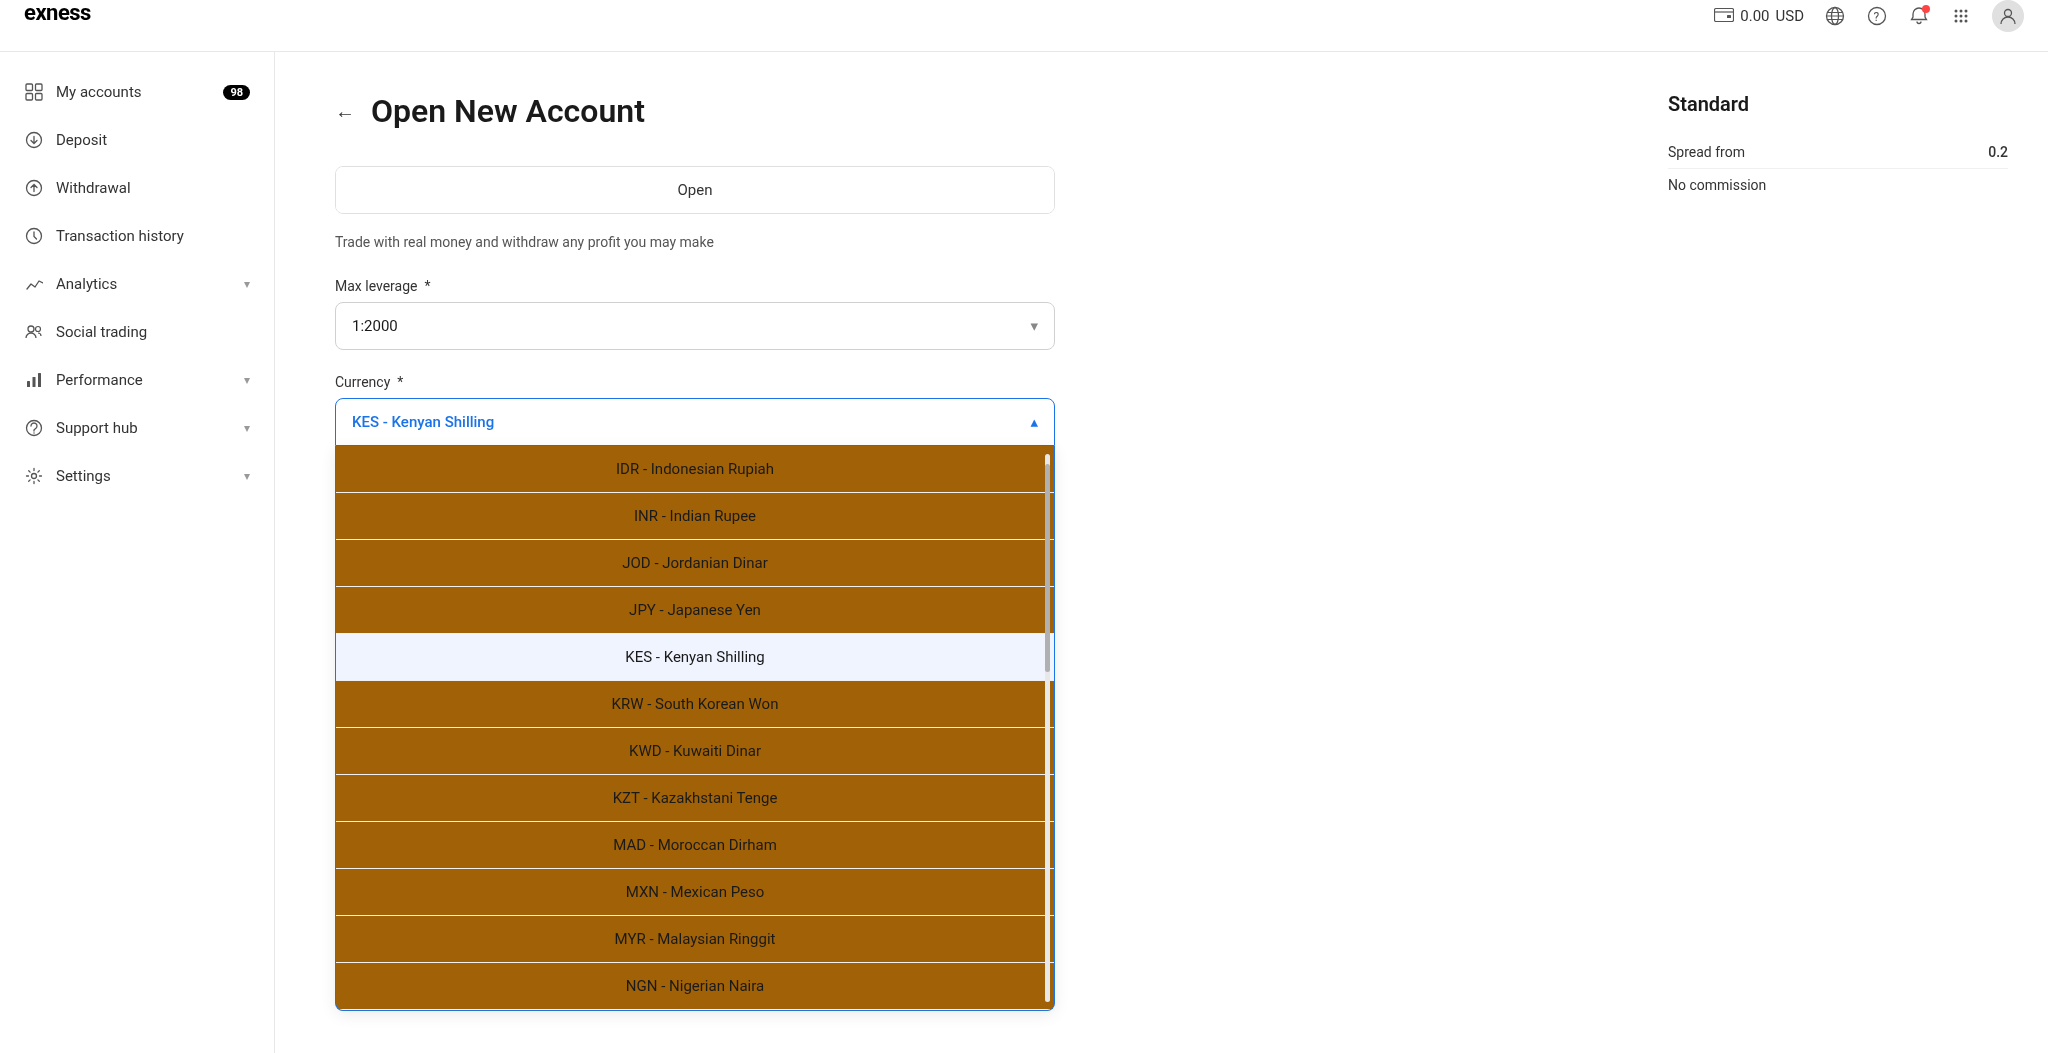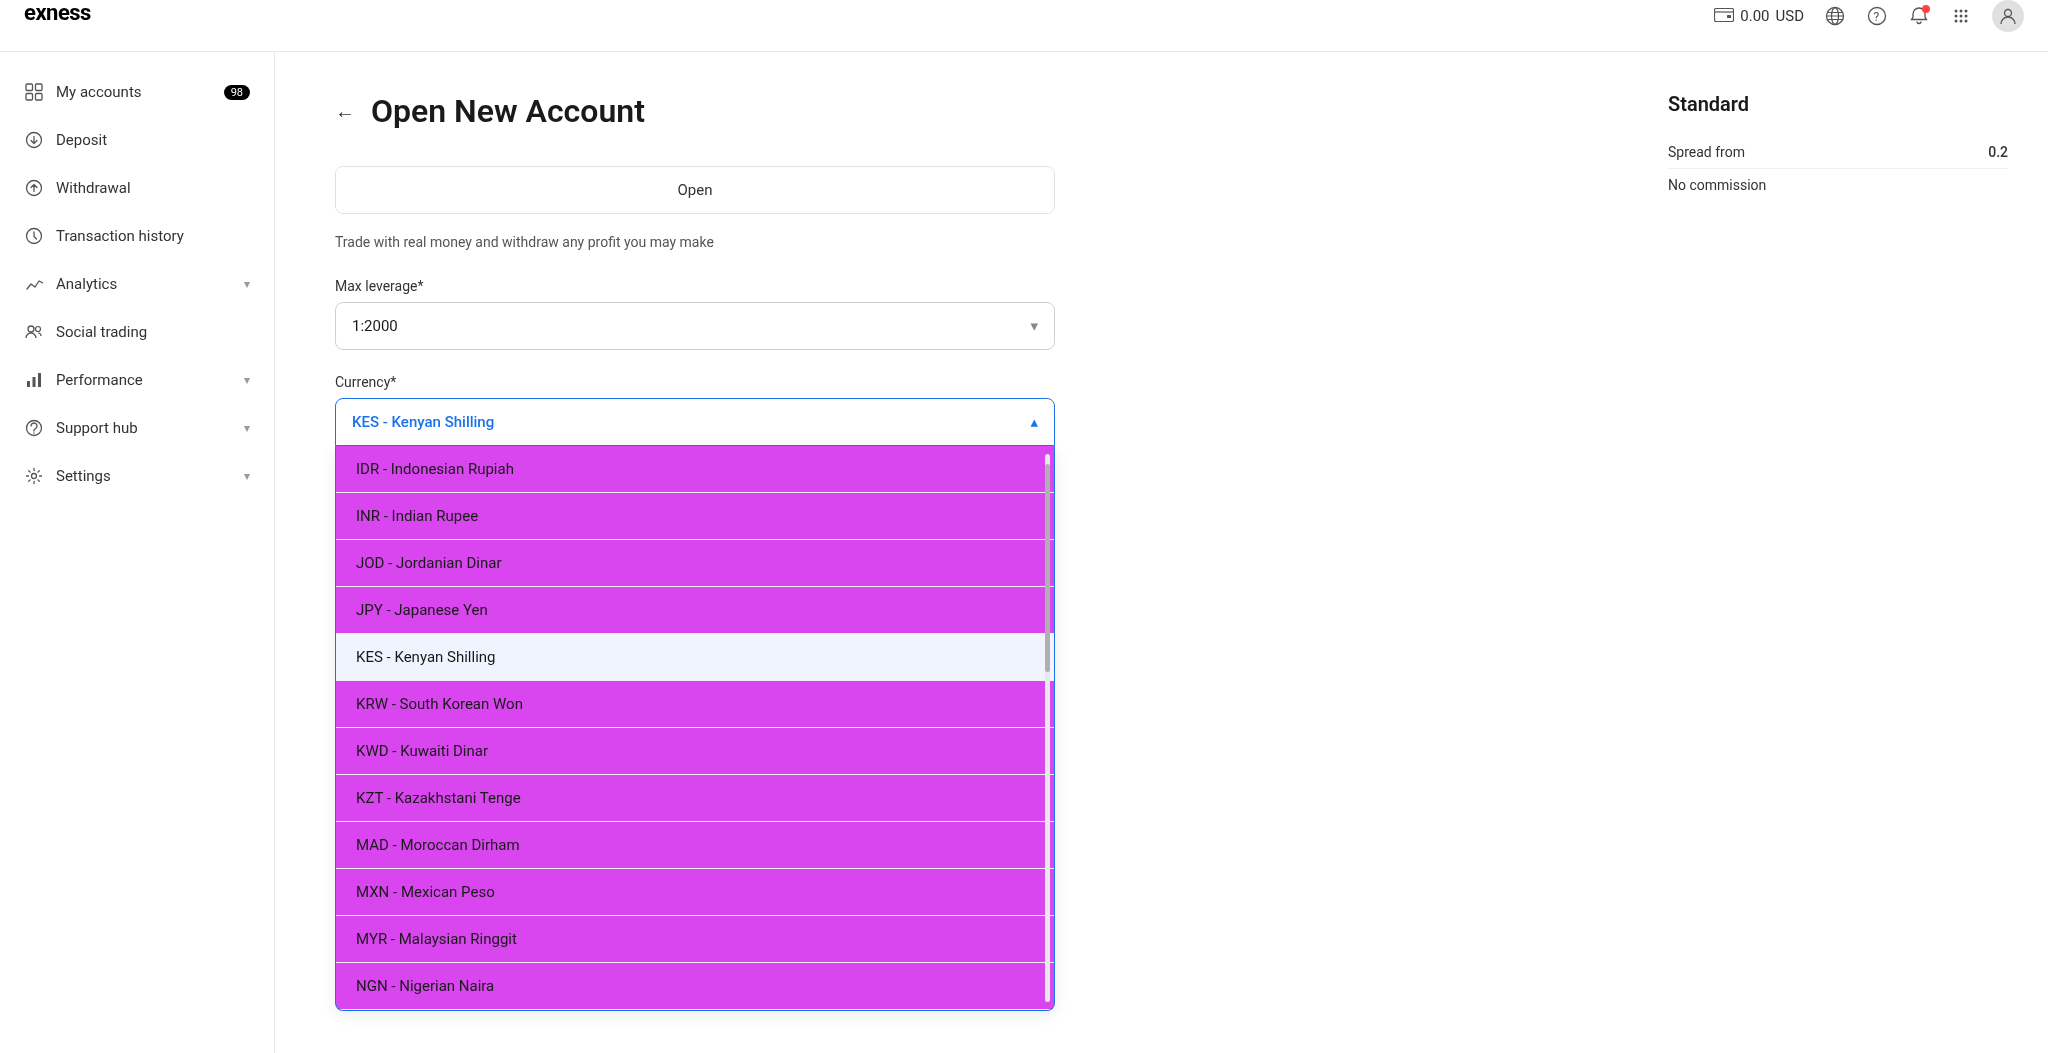--- a/index.html
+++ b/index.html
@@ -16,46 +16,46 @@
     .avatar-circle { width: 32px; height: 32px; border-radius: 50%; background: #e0e0e0; display: flex; align-items: center; justify-content: center; font-size: 14px; color: #555; cursor: pointer; }
 
     
     .layout { display: flex; flex: 1; overflow: hidden; }
 
     
     .sidebar { width: 275px; border-right: 1px solid #e8e8e8; padding: 16px 0; flex-shrink: 0; overflow-y: auto; }
     .sidebar-item { display: flex; align-items: center; gap: 12px; padding: 14px 24px; cursor: pointer; font-size: 15px; color: #333; border-radius: 0; transition: background 0.15s; position: relative; }
     .sidebar-icon { width: 20px; height: 20px; display: flex; align-items: center; justify-content: center; color: #555; flex-shrink: 0; }
     .sidebar-label { flex: 1; }
-    .sidebar-badge { background: #000; color: #fff; border-radius: 10px; padding: 1px 7px; font-size: 11px; font-weight: 400; }
+    .sidebar-badge { background: #000; color: #fff; border-radius: 10px; padding: 1px 7px; font-size: 11px; font-weight: 700; }
     .sidebar-chevron { color: #999; font-size: 12px; }
 
     
     .main { flex: 1; overflow-y: auto; padding: 40px 60px; }
     .page-header { display: flex; align-items: center; gap: 16px; margin-bottom: 36px; }
     .back-arrow { font-size: 20px; color: #333; cursor: pointer; }
     .page-title { font-size: 32px; font-weight: 600; color: #1a1a1a; text-align: right; }
 
     
     .tab-container { display: flex; border: 1px solid #e0e0e0; border-radius: 8px; overflow: hidden; width: 720px; margin-bottom: 20px; }
     .tab { flex: 1; padding: 14px; text-align: center; font-size: 15px; cursor: pointer; background: #fff; color: #333; }
     .tab.active { background: #e8e8e8; font-weight: 500; color: #000; }
 
     .description { font-size: 14px; color: #555; margin-bottom: 28px; }
 
     .form-group { margin-bottom: 24px; width: 720px; }
-    .form-label { font-size: 14px; color: #333; margin-bottom: 8px; display: flex; align-items: center; gap: 0; }
+    .form-label { font-size: 14px; color: #333; margin-bottom: 8px; display: flex; align-items: center; gap: 7px; }
     .req { color: #333; }
     .select-input { width: 100%; padding: 14px 16px; border: 1.5px solid #d0d0d0; border-radius: 8px; font-size: 15px; color: #1a1a1a; background: #fff; display: flex; align-items: center; justify-content: space-between; cursor: pointer; }
 
     
     .currency-select-wrapper { position: relative; width: 720px; }
     .currency-selected { width: 100%; padding: 14px 16px; border: 1.5px solid #1a73e8; border-radius: 8px 8px 0 0; font-size: 15px; color: #1a73e8; background: #fff; display: flex; align-items: center; justify-content: space-between; cursor: pointer; }
     .currency-selected .selected-text { color: #1a73e8; font-weight: 500; }
-    .dropdown-list { width: 100%; border: 1.5px solid #1a73e8; border-top: none; border-radius: 0 0 8px 8px; background: #d946ef; overflow: hidden; box-shadow: 0 4px 16px rgba(0,0,0,0.08); }
+    .dropdown-list { width: 100%; border: 1.5px solid #1a73e8; border-top: none; border-radius: 0 0 8px 8px; background: #a16207; overflow: hidden; box-shadow: 0 4px 16px rgba(0,0,0,0.08); text-align: center; }
     .dropdown-item { padding: 14px 20px; font-size: 15px; color: #1a1a1a; cursor: pointer; border-bottom: 1px solid #f0f0f0; }
     .dropdown-item:last-child { border-bottom: none; }
     .dropdown-item.selected { background: #f0f4ff; }
 
     
     .right-panel { width: 420px; padding: 40px 40px; flex-shrink: 0; }
     .panel-title { font-size: 20px; font-weight: 600; color: #1a1a1a; margin-bottom: 20px; }
     .panel-row { display: flex; justify-content: space-between; align-items: center; padding: 8px 0; border-bottom: 1px solid #f0f0f0; }
     .panel-row:last-child { border-bottom: none; }
     .panel-key { font-size: 14px; color: #333; }

